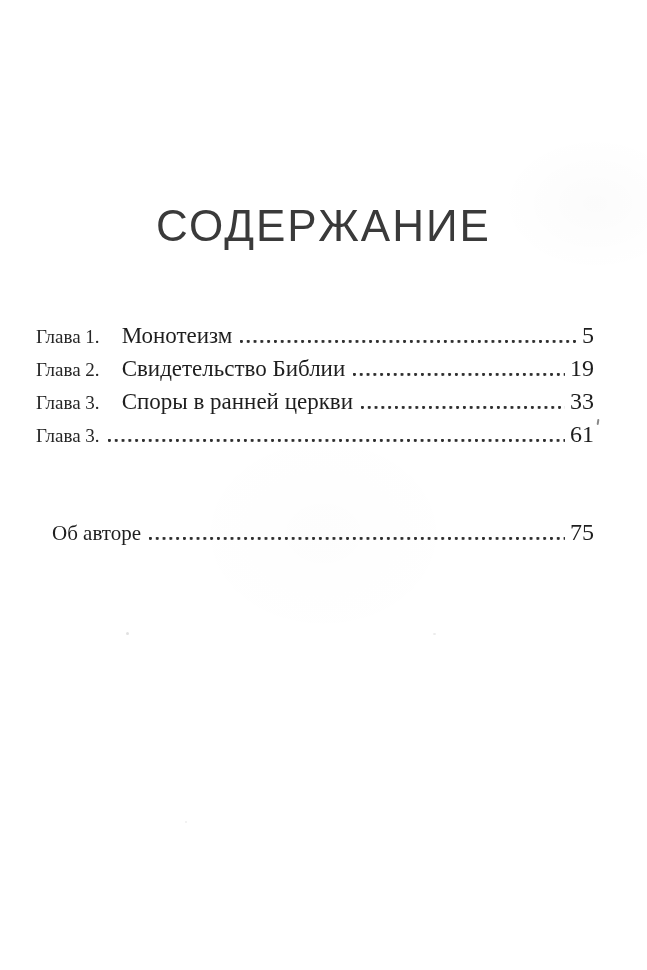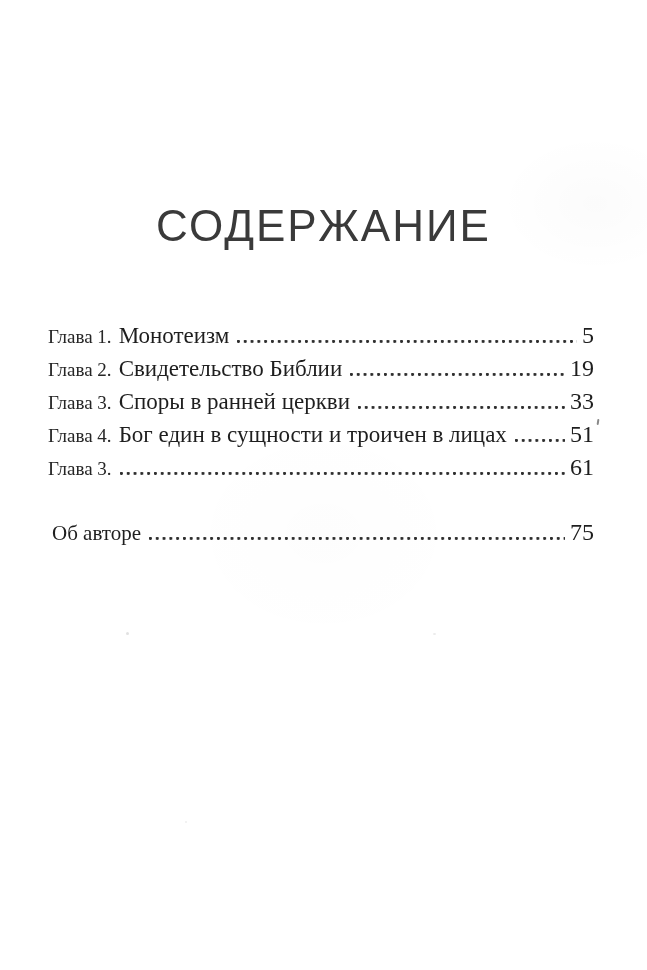--- a/index.html
+++ b/index.html
@@ -26,37 +26,37 @@
     text-align: center;
     font-family: "Liberation Sans", sans-serif;
     font-weight: 300;
     font-size: 44px;
     line-height: 46px;
     letter-spacing: 2px;
     color: #3a3a3a;
   }
   .toc-entries {
     position: absolute;
-    left: 48px; right: 53px;
+    left: 36px; right: 53px;
     top: 319px;
   }
   .toc-row {
     display: flex;
     align-items: baseline;
     height: 33px;
     line-height: 33px;
     white-space: nowrap;
   }
   .chapter-prefix {
     font-size: 19px;
     color: #262626;
   }
   .chapter-title {
     font-size: 23px;
-    margin-left: 7px;
+    margin-left: 22px;
     color: #1e1e1e;
   }
   .dot-leader {
     flex: 1;
     height: 5px;
     margin: 0 5px 0 8px;
     background-image: radial-gradient(circle at 1.4px 1.4px, #2e2e2e 1.2px, rgba(0,0,0,0) 1.9px);
     background-size: 6.8px 3px;
     background-repeat: repeat-x;
     background-position: left bottom;
@@ -110,26 +110,20 @@
       <span class="page-number">19</span>
     </div>
 
     <div class="toc-row">
       <span class="chapter-prefix">Глава 3.</span>
       <span class="chapter-title">Споры в ранней церкви</span>
       <span class="dot-leader"></span>
       <span class="page-number">33</span>
     </div>
 
-    <div class="toc-row">
-      <span class="chapter-prefix">Глава 4.</span>
-      <span class="chapter-title">Бог един в сущности и троичен в лицах</span>
-      <span class="dot-leader"></span>
-      <span class="page-number">51</span>
-    </div>
 
     <div class="toc-row">
       <span class="chapter-prefix">Глава 3.</span>
       <span class="dot-leader"></span>
       <span class="page-number">61</span>
     </div>
 
   </div>
 
   <div class="toc-row about-row">

